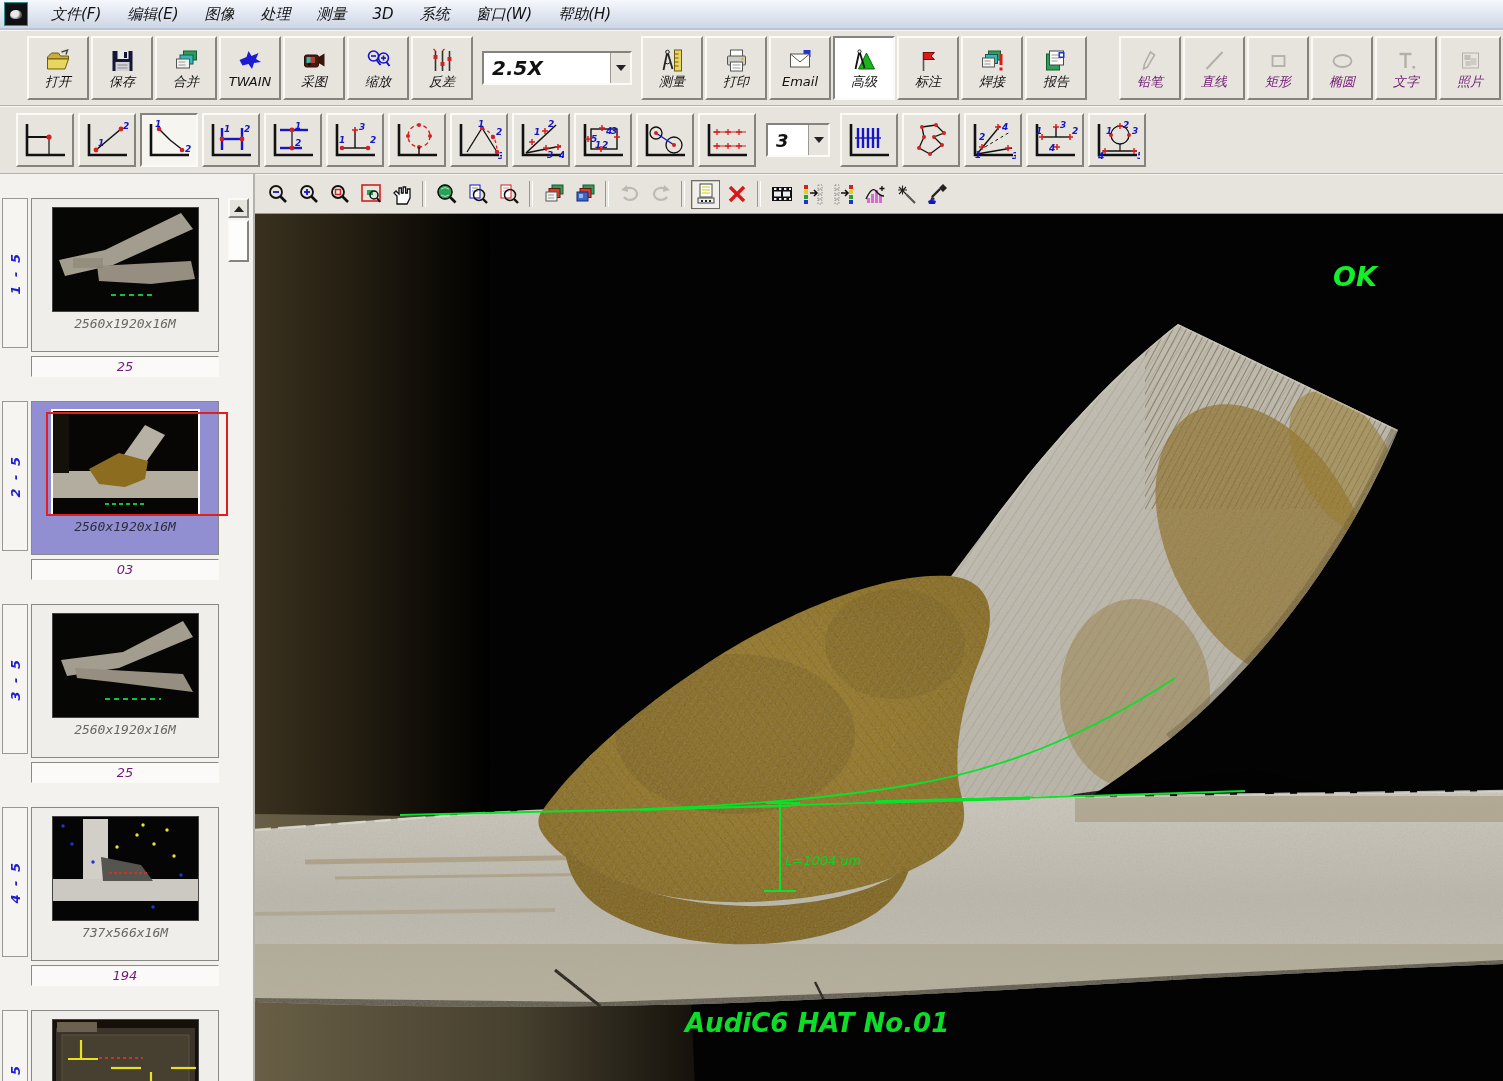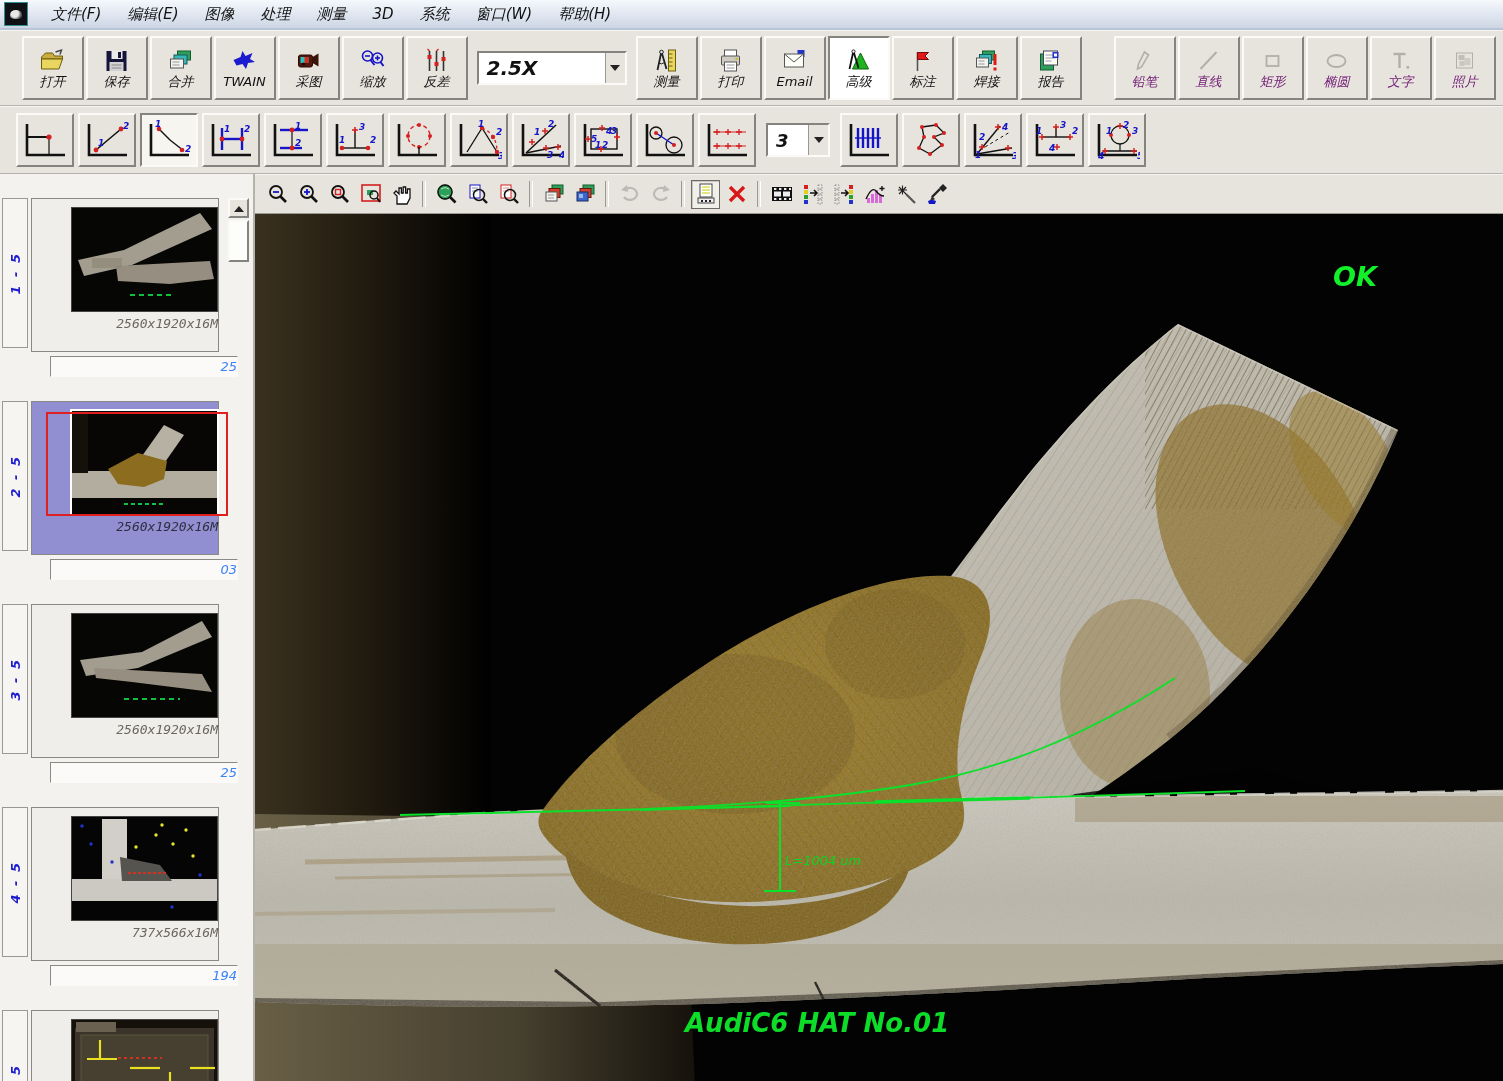--- a/index.html
+++ b/index.html
@@ -11,21 +11,21 @@
   .menubar{height:28px;background:linear-gradient(#f5f8fc,#dde4ef 60%,#cdd6e4);
            border-bottom:2px solid #b9c4d6;display:flex;align-items:center;gap:0;padding-left:4px;flex:0 0 auto;}
   .appicon{width:22px;height:22px;background:#101014;border:1px solid #2f8f8f;margin-right:10px;
            display:flex;align-items:center;justify-content:center;}
   .appicon span{width:12px;height:9px;background:radial-gradient(circle at 40% 40%,#e8e8e8 0 40%,#555 70%);
            border-radius:50% 50% 40% 40%;}
   .menuitem{font-size:15px;color:#111;padding:3px 13px;cursor:default;}
 
   
   .toolbar{background:#e7e4dd;display:flex;align-items:center;flex:0 0 auto;}
-  .row1{height:74px;border-top:1px solid #f6f5f2;border-bottom:1px solid #b5b2ab;padding-left:14px;justify-content:center;}
+  .row1{height:74px;border-top:1px solid #f6f5f2;border-bottom:1px solid #b5b2ab;padding-left:26px;}
   .row2{height:66px;border-top:1px solid #f6f5f2;border-bottom:1px solid #b5b2ab;padding-left:14px;}
   .row3{height:38px;border-top:1px solid #f6f5f2;border-bottom:1px solid #9b9992;padding-left:8px;gap:2px;}
   .tbtn{width:62px;height:64px;margin:0 1px;background:#e7e4dd;border:2px solid;
         border-color:#fbfaf7 #85837d #85837d #fbfaf7;display:flex;flex-direction:column;
         align-items:center;justify-content:center;gap:1px;box-sizing:border-box;}
   .tbtn .lbl{font-size:13px;color:#111;line-height:14px;white-space:nowrap;}
   .tbtn.pressed{border-color:#85837d #fbfaf7 #fbfaf7 #85837d;background:#ffffff;}
   .tbtn.disabled .lbl{color:#701a75;}
   .email-lbl{color:#7a1020;font-size:13px;}
   .mbtn{width:58px;height:54px;margin:0 2px;background:#e7e4dd;border:2px solid;
@@ -53,31 +53,31 @@
   .content{flex:1;display:flex;min-height:0;}
   .sidebar{width:255px;flex:0 0 auto;position:relative;overflow:hidden;
            background:#f3f2ef radial-gradient(#dddcd8 22%,transparent 24%);background-size:4px 4px;
            border-right:2px solid #b5b2ab;padding-top:24px;box-sizing:border-box;}
   .sideitem{display:flex;margin:0 0 4px 2px;height:154px;}
   .vlabel{width:26px;height:150px;background:#f6f5f2;border:1px solid #9a9894;margin-right:3px;
           display:flex;align-items:center;justify-content:center;box-sizing:border-box;}
   .vlabel span{writing-mode:vertical-rl;transform:rotate(180deg);color:#1d1dcf;font-weight:bold;
           font-size:13px;letter-spacing:2px;white-space:nowrap;}
   .panel{width:188px;height:154px;background:#efeeeb;border:1px solid #8a8884;box-sizing:border-box;
-         display:flex;flex-direction:column;align-items:flex-end;position:relative;}
+         display:flex;flex-direction:column;align-items:center;position:relative;}
   .panel .thumb{margin-top:8px;width:145px;height:103px;border:1px solid #444;box-sizing:content-box;}
   .panel .res{margin-top:4px;font-family:"DejaVu Sans Mono","Liberation Mono",monospace;
               font-size:13px;color:#6b675f;}
   .panel.selected{background:#918ed1;}
   .panel.selected .res{color:#2e2e40;}
   .panel.selected .thumb{border-color:#fff;box-shadow:0 0 0 1px #fff;}
   .selrect{position:absolute;left:14px;top:10px;width:178px;height:100px;border:2px solid #e02020;z-index:5;}
-  .caption{margin:3px 0 24px 50px;width:188px;height:21px;background:#fbfaf8;border:1px solid;
+  .caption{margin:3px 0 24px 31px;width:188px;height:21px;background:#fbfaf8;border:1px solid;
            border-color:#8a8a85 #fbfaf7 #fbfaf7 #8a8a85;box-sizing:border-box;
-           font-size:13px;color:#3b82f6;text-align:right;line-height:19px;}
+           font-size:13px;color:#701a75;text-align:center;line-height:19px;}
   .itemblock{margin-bottom:4px;}
 
   .scroll{position:absolute;top:24px;right:4px;width:21px;bottom:0;}
   .scroll .up{width:21px;height:20px;background:#e7e4dd;border:2px solid;
               border-color:#fbfaf7 #85837d #85837d #fbfaf7;box-sizing:border-box;
               display:flex;align-items:center;justify-content:center;}
   .scroll .up i{width:0;height:0;border:5px solid transparent;border-bottom:6px solid #222;margin-bottom:4px;}
   .scroll .thumbtrack{width:21px;height:42px;background:#fdfdfc;border:2px solid;
               border-color:#fbfaf7 #85837d #85837d #fbfaf7;box-sizing:border-box;margin-top:2px;}
 

